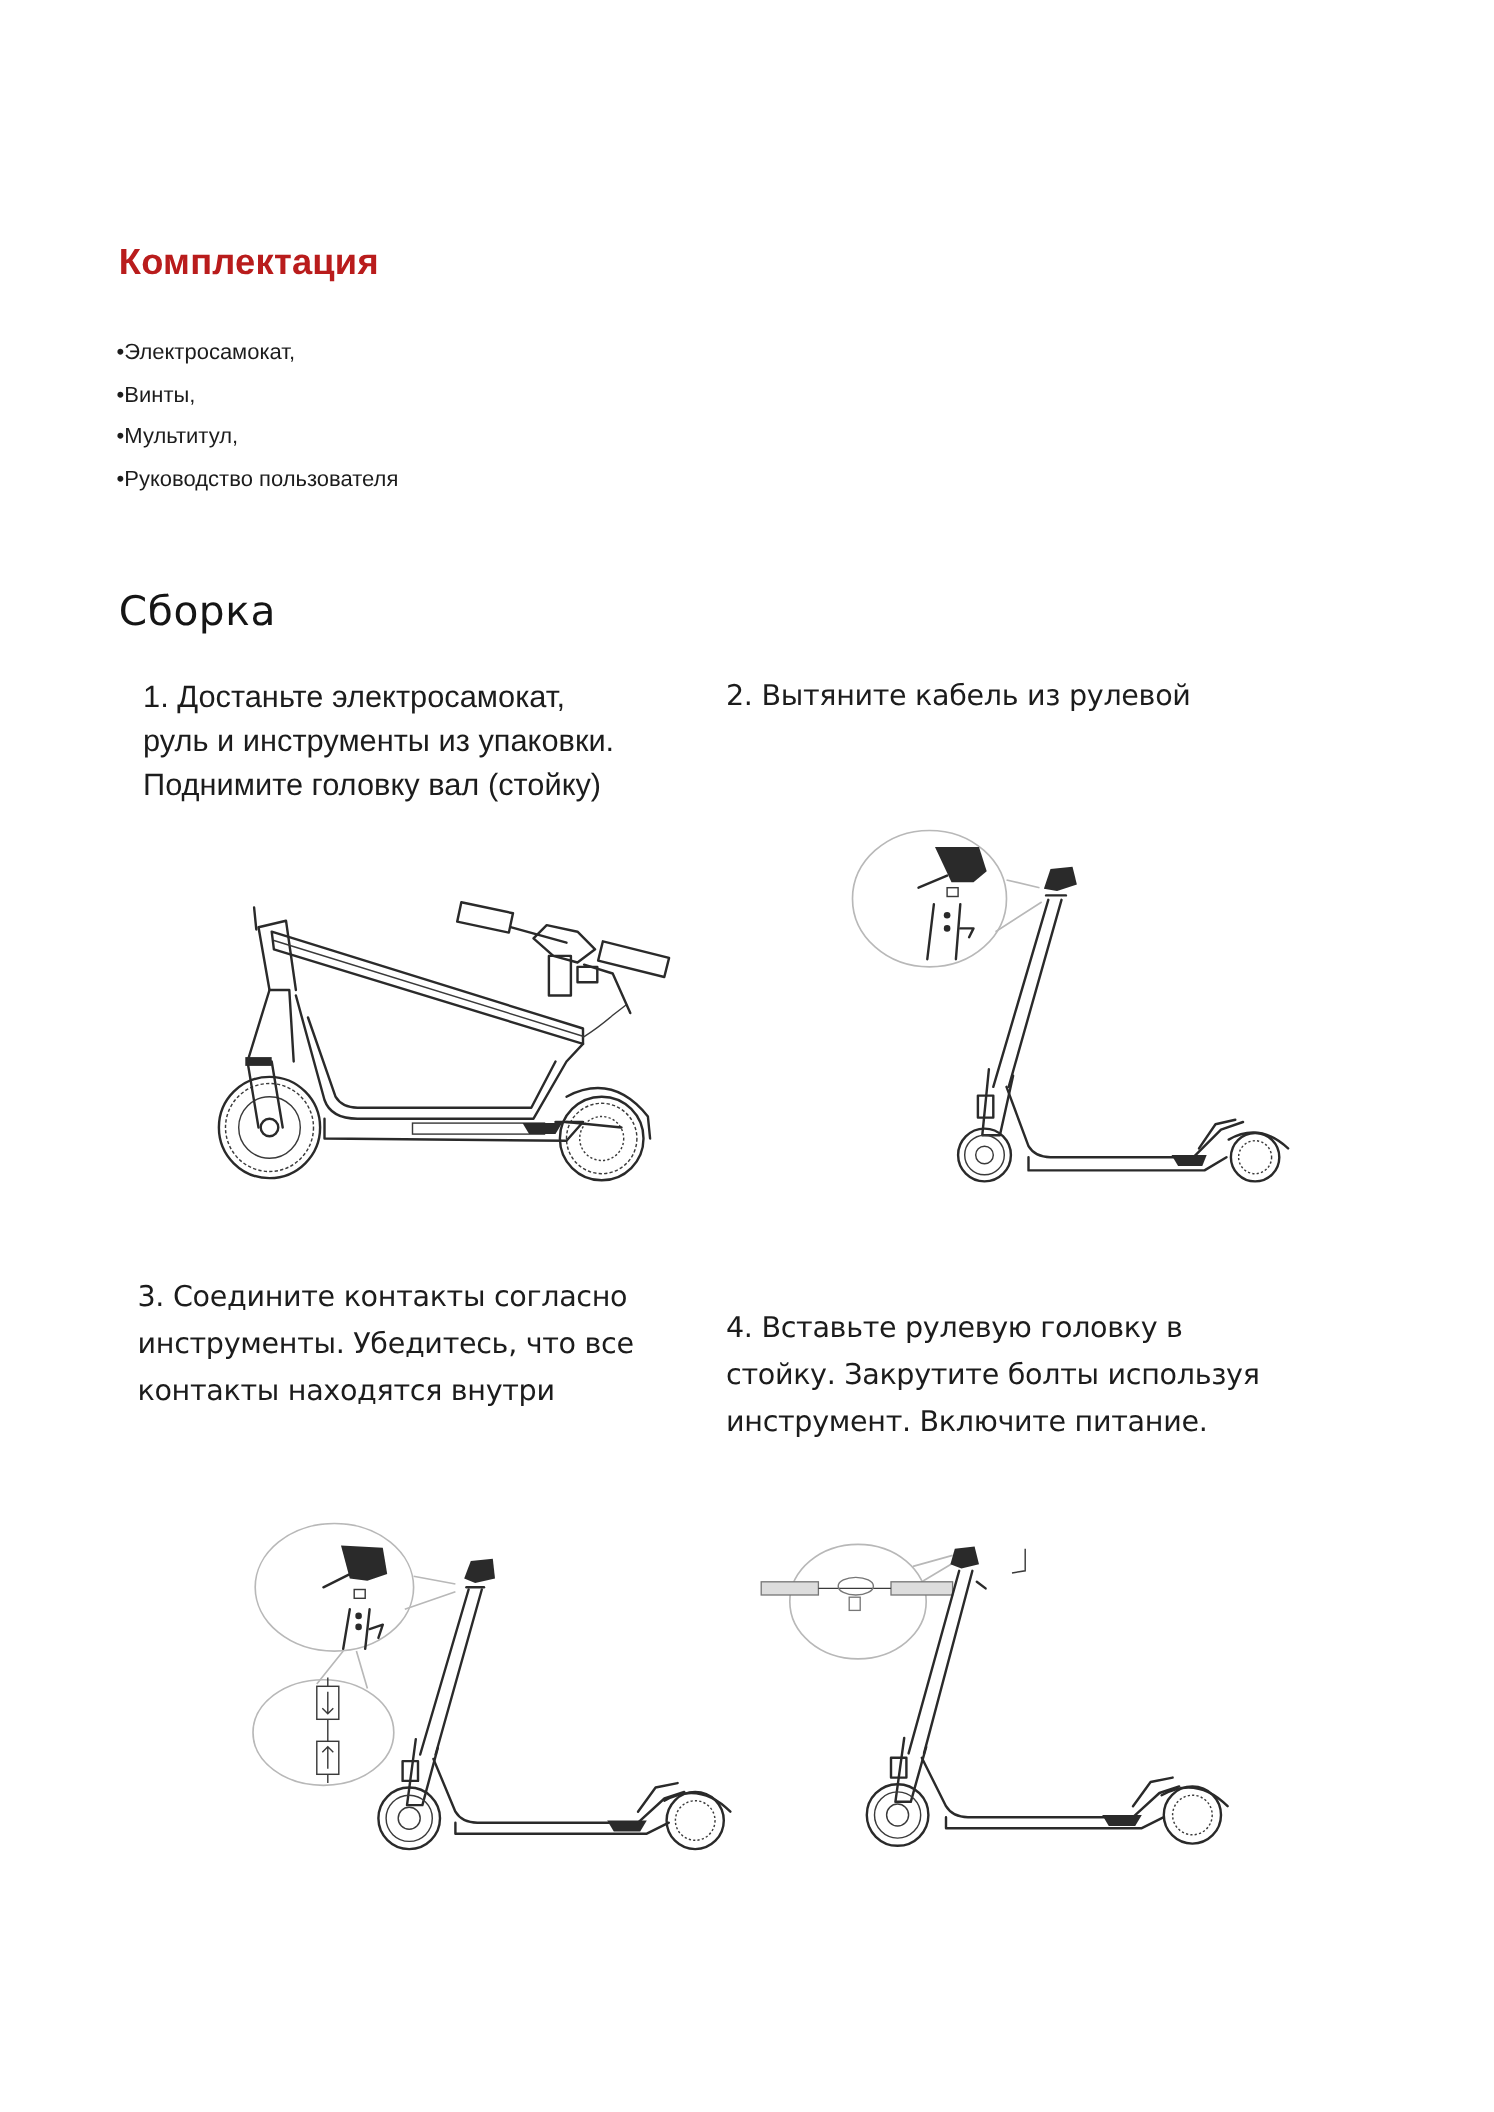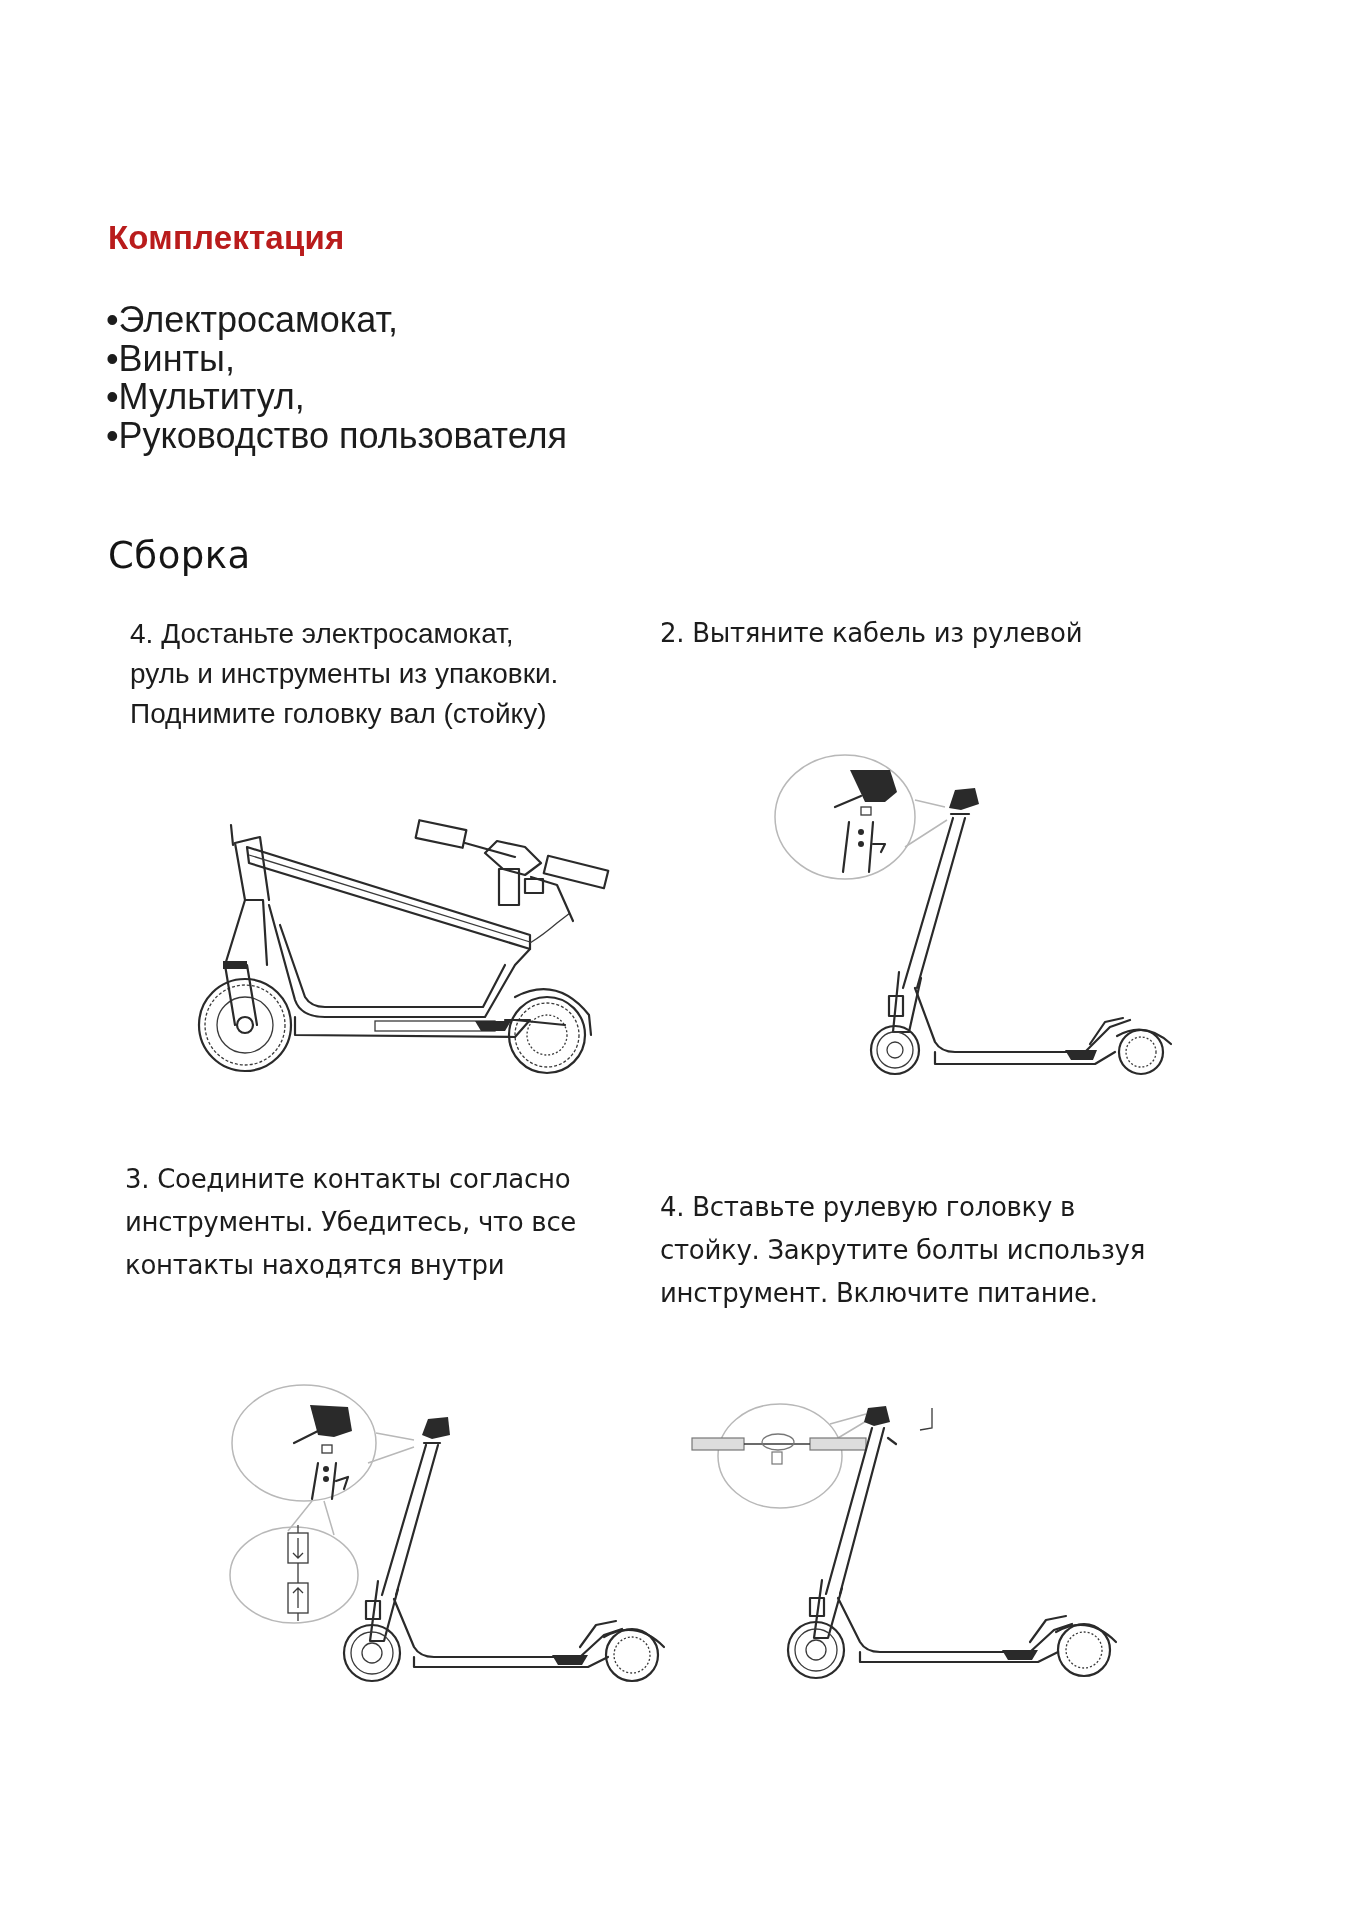--- a/index.html
+++ b/index.html
@@ -1,20 +1,20 @@
 <!DOCTYPE html>
 <html><head>
 <meta charset="utf-8">
 <style>
   html, body { margin: 0; padding: 0; background: #ffffff; }
   body { width: 1358px; height: 1920px; position: relative; overflow: hidden; color: #1a1a1a; }
   .abs { position: absolute; }
   .h1 { font-family: "Liberation Sans", sans-serif; font-weight: bold; font-size: 33px; letter-spacing: 0.2px; color: #b91c1c; }
   .h2 { font-family: "DejaVu Sans", sans-serif; font-weight: normal; font-size: 37px; letter-spacing: 0.5px; color: #151515; }
-  .bullets { font-family: "Liberation Sans", sans-serif; font-size: 36px; line-height: 38.5px; color: #1c1c1c; margin: 0; padding: 0; list-style: none; }
+  .bullets { font-family: "Liberation Sans", sans-serif; font-size: 20px; line-height: 38.5px; color: #1c1c1c; margin: 0; padding: 0; list-style: none; }
   .step1 { font-family: "Liberation Sans", sans-serif; font-size: 28px; line-height: 40px; color: #1c1c1c; }
   .step { font-family: "DejaVu Sans", sans-serif; font-size: 26px; line-height: 43px; color: #1c1c1c; letter-spacing: -0.3px; }
   .line { display: block; white-space: nowrap; }
   svg { position: absolute; overflow: visible; }
   .ln { fill: none; stroke: #2a2a2a; stroke-width: 2.2; stroke-linecap: round; stroke-linejoin: round; }
   .lnt { fill: none; stroke: #3a3a3a; stroke-width: 1.3; }
   .gry { fill: none; stroke: #b8b8b8; stroke-width: 1.5; }
   .fillk { fill: #2a2a2a; }
 </style>
 </head>
@@ -25,21 +25,21 @@
 <ul class="abs bullets" style="left:106px; top:301px;">
   <li>•Электросамокат,</li>
   <li>•Винты,</li>
   <li>•Мультитул,</li>
   <li>•Руководство пользователя</li>
 </ul>
 
 <div class="abs h2" style="left:108px; top:534px;">Сборка</div>
 
 <div class="abs step1" style="left:130px; top:614px;">
-  <span class="line">4. Достаньте электросамокат,</span>
+  <span class="line">1. Достаньте электросамокат,</span>
   <span class="line">руль и инструменты из упаковки.</span>
   <span class="line">Поднимите головку вал (стойку)</span>
 </div>
 
 <div class="abs step" style="left:660px; top:612px;">
   <span class="line">2. Вытяните кабель из рулевой</span>
 </div>
 
 <svg style="left:185px; top:825px;" width="510" height="255" viewBox="0 0 510 255">
 

